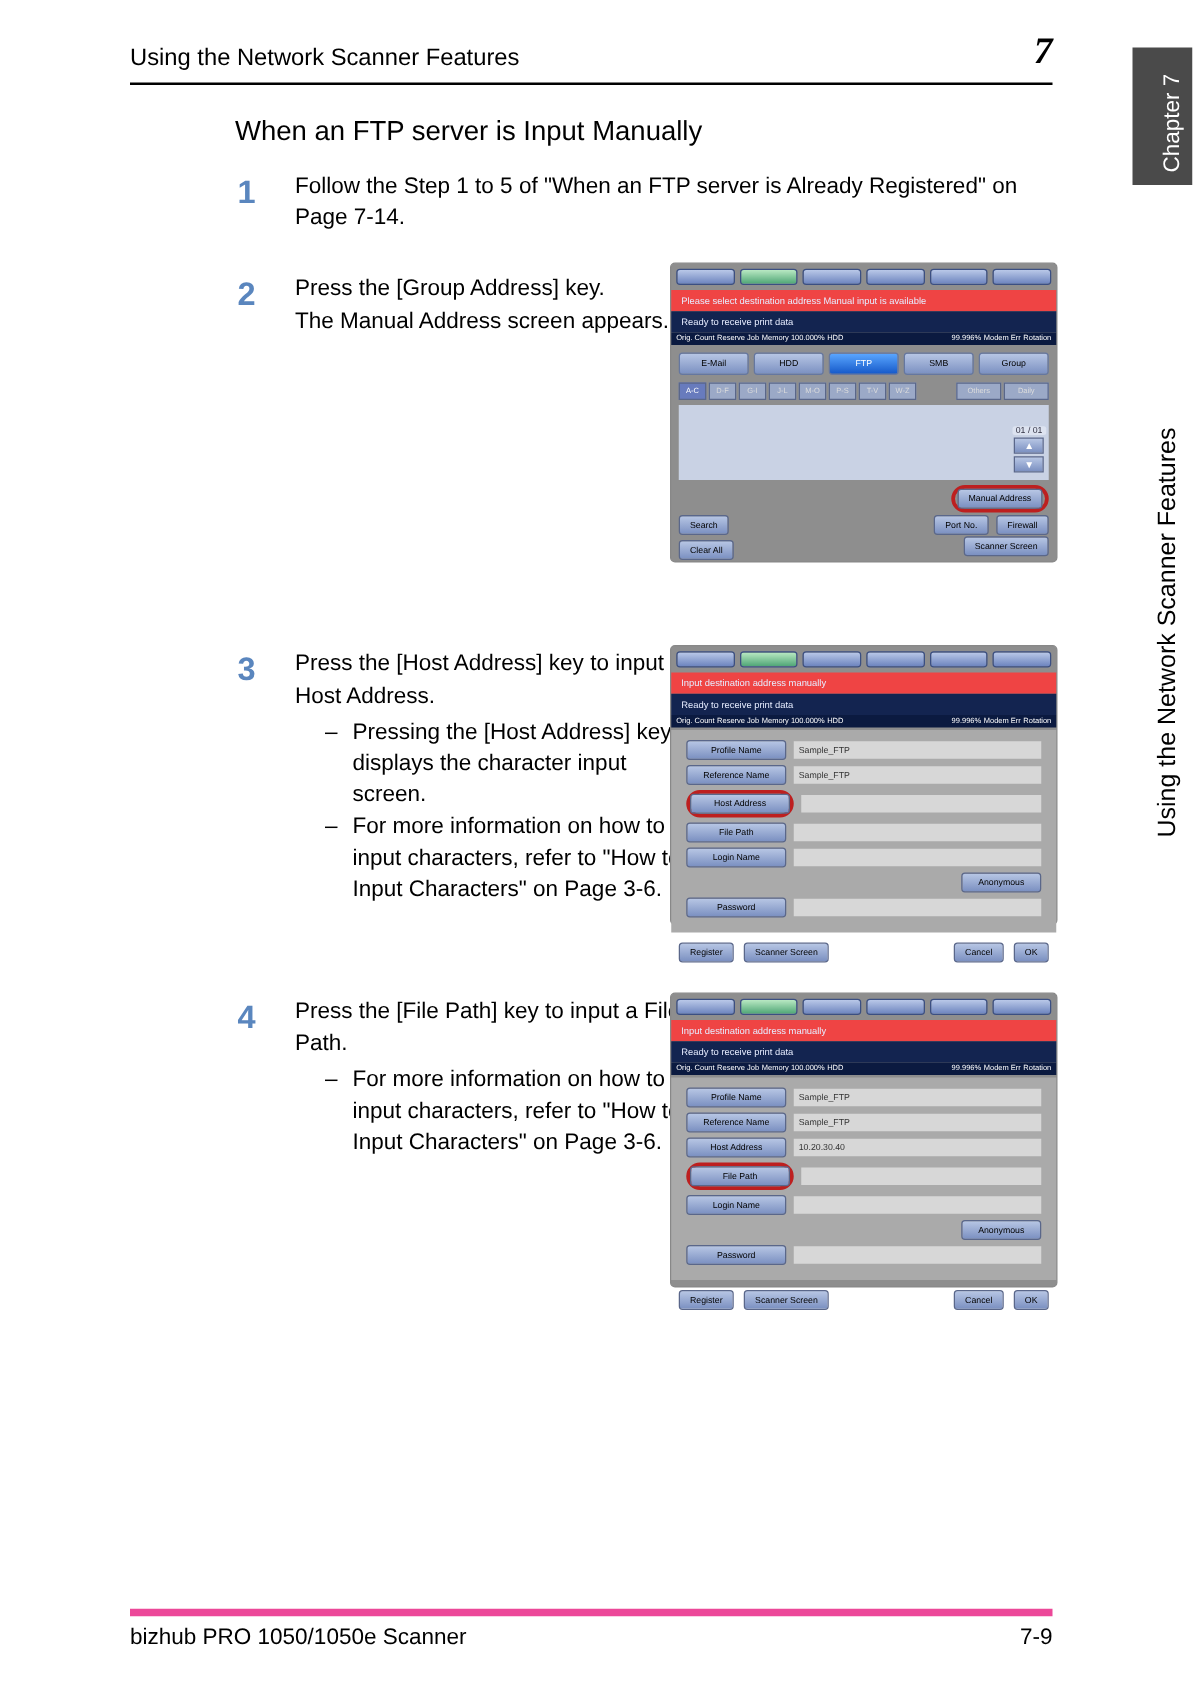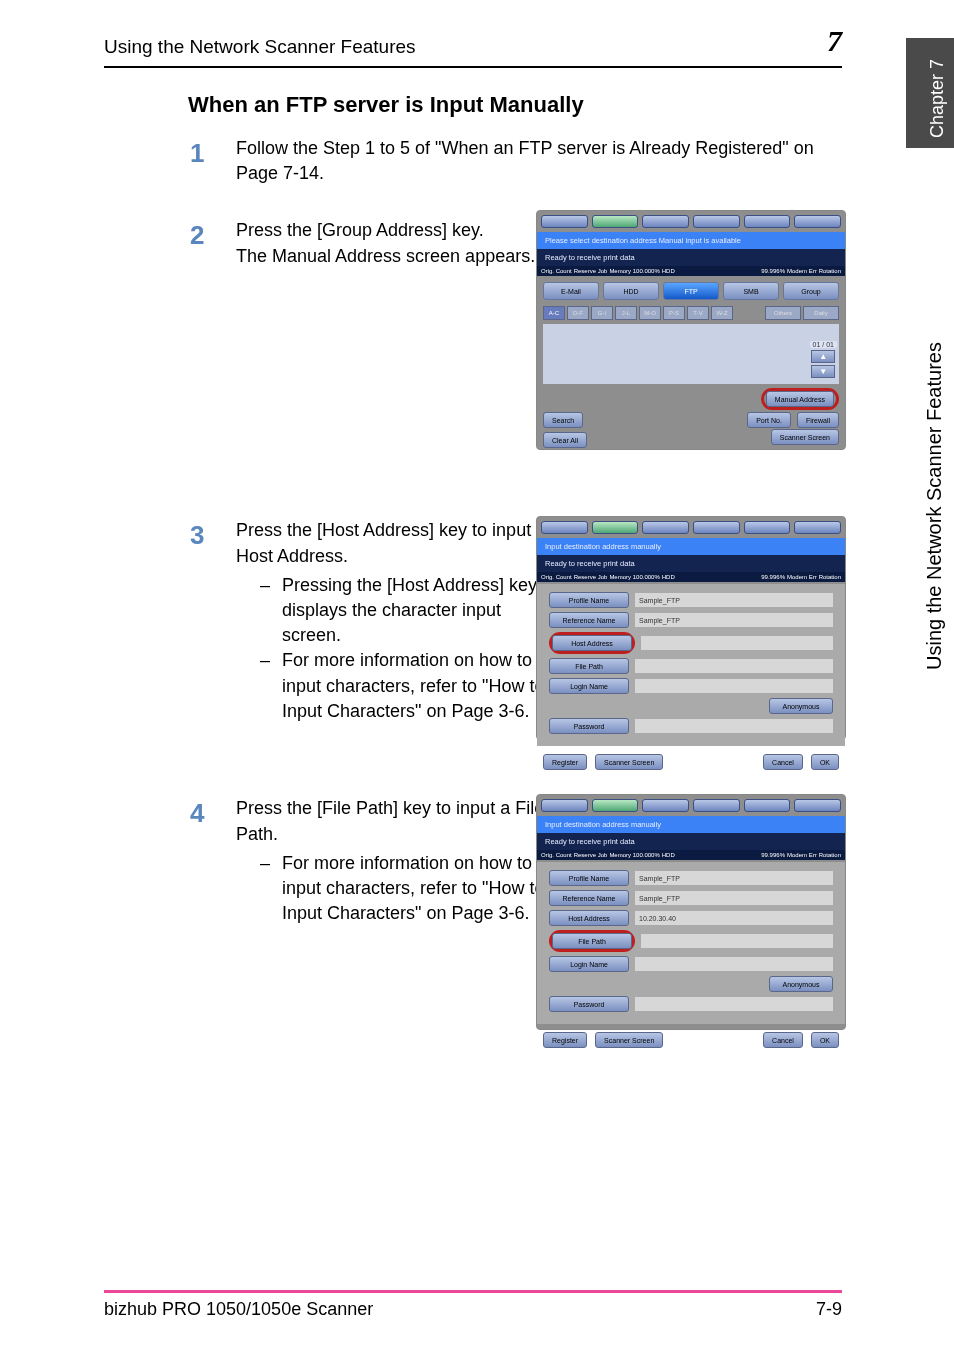--- a/index.html
+++ b/index.html
@@ -7,38 +7,38 @@
   .chapter-tab{position:absolute;right:0;top:38px;width:48px;height:110px;
     background:#4a4a4a;color:#fff;border-radius:0}
   .chapter-tab span{display:block;white-space:nowrap;transform:rotate(-90deg);transform-origin:center;
     position:absolute;left:-8px;top:50px;font-size:18px}
   .side-label{position:absolute;right:8px;top:180px;height:490px;color:#000;font-size:20px;
     writing-mode:vertical-rl;transform:rotate(180deg);display:flex;align-items:center}
   .header{position:absolute;left:104px;top:24px;width:738px;border-bottom:2px solid #000;padding-bottom:8px;
     font-size:19px;color:#000;display:flex;justify-content:space-between;align-items:flex-end}
   .header .left{font-weight:normal}
   .header .right{font-family:Georgia,serif;font-weight:bold;font-style:italic;font-size:30px}
-  .section-title{position:absolute;left:188px;top:92px;font-weight:bold;font-size:22px}
+  .section-title{position:absolute;left:188px;top:92px;font-weight:normal;font-size:22px}
   .steps{position:absolute;left:190px;top:136px;width:650px}
   .step{position:relative;margin-top:32px;width:650px}
   .step:first-child{margin-top:0}
   .num{position:absolute;left:0;top:2px;font-size:26px;font-weight:bold;color:#5a86be;font-family:Helvetica,Arial,sans-serif}
   .body{margin-left:46px;font-size:18px;line-height:1.4}
   .body .para{max-width:312px}
   .body .para-full{max-width:610px}
   .sub{list-style:none;padding:0;margin:4px 0 0 24px}
   .sub li{position:relative;padding-left:22px;margin-top:0}
   .sub li:before{content:"\2013";position:absolute;left:0;top:0}
   .screenshot{position:absolute;right:-6px;width:310px;background:#8e8e8e;border-radius:4px;box-sizing:border-box;
     border:1px solid #888;font-size:8px;color:#ddd}
   .screenshot .topbar{display:flex;gap:4px;padding:4px}
   .screenshot .chip{flex:1;height:11px;border-radius:3px;
     background:linear-gradient(to bottom,#b9c8e8,#6d84be);border:1px solid #3b4f82}
   .screenshot .chip.scan{background:linear-gradient(to bottom,#b8e8c2,#4fa676)}
-  .screenshot .hdrtxt{padding:4px 8px;background:#3b82f6;color:#e6ecff;font-size:7.5px}
+  .screenshot .hdrtxt{padding:4px 8px;background:#ef4444;color:#e6ecff;font-size:7.5px}
   .screenshot .statusrow{display:flex;gap:2px;background:#0b1a40;padding:2px 4px}
   .screenshot .statusrow span{flex:0 0 auto;font-size:6px;color:#fff}
   .screenshot .tabs{display:flex;gap:4px;padding:6px}
   .screenshot .tab{flex:1;height:16px;border-radius:3px;display:flex;align-items:center;justify-content:center;
     font-size:7px;background:linear-gradient(#b7c6e4,#7b90c1);color:#000;border:1px solid #6577a0}
   .screenshot .tab.ftp{background:linear-gradient(#5aa6ff,#1559c9);color:#fff}
   .screenshot .alpha{display:flex;gap:2px;padding:0 6px}
   .screenshot .alpha .a{width:20px;height:12px;background:#9ba9c7;border:1px solid #5a678a;font-size:6px;
     display:flex;align-items:center;justify-content:center}
   .screenshot .alpha .a.sel{background:#687bbd;color:#fff}
@@ -62,21 +62,21 @@
   .formrow .lbl{width:78px;height:14px;display:flex;align-items:center;justify-content:center;
     background:linear-gradient(#b7c6e4,#7b90c1);border:1px solid #5a678a;border-radius:3px;font-size:7px;color:#000}
   .formrow .val{margin-left:6px;height:14px;flex:1;background:#d7d7d7;font-size:7px;display:flex;align-items:center;
     padding-left:4px;color:#333}
   .formrow .anon{margin-left:auto;width:62px}
   .redcircle{border:3px solid #bd1f1f;border-radius:11px;padding:0;display:inline-block}
   .redcircle .lbl{width:78px}
   .formfoot{display:flex;gap:8px;padding:6px}
   .formfoot .mini{flex:0 0 auto}
   .formfoot .sp{flex:1}
-  .footer{position:absolute;left:104px;bottom:32px;width:738px;border-top:3px solid #ec4899;padding-top:6px;
+  .footer{position:absolute;left:104px;bottom:32px;width:738px;border-top:6px solid #ec4899;padding-top:6px;
     display:flex;justify-content:space-between;font-size:18px}
 </style>
 </head>
 <body>
 <div class="page">
 
 <div class="chapter-tab">
   <span>Chapter 7</span>
 </div>
 <div class="side-label">Using the Network Scanner Features</div>

